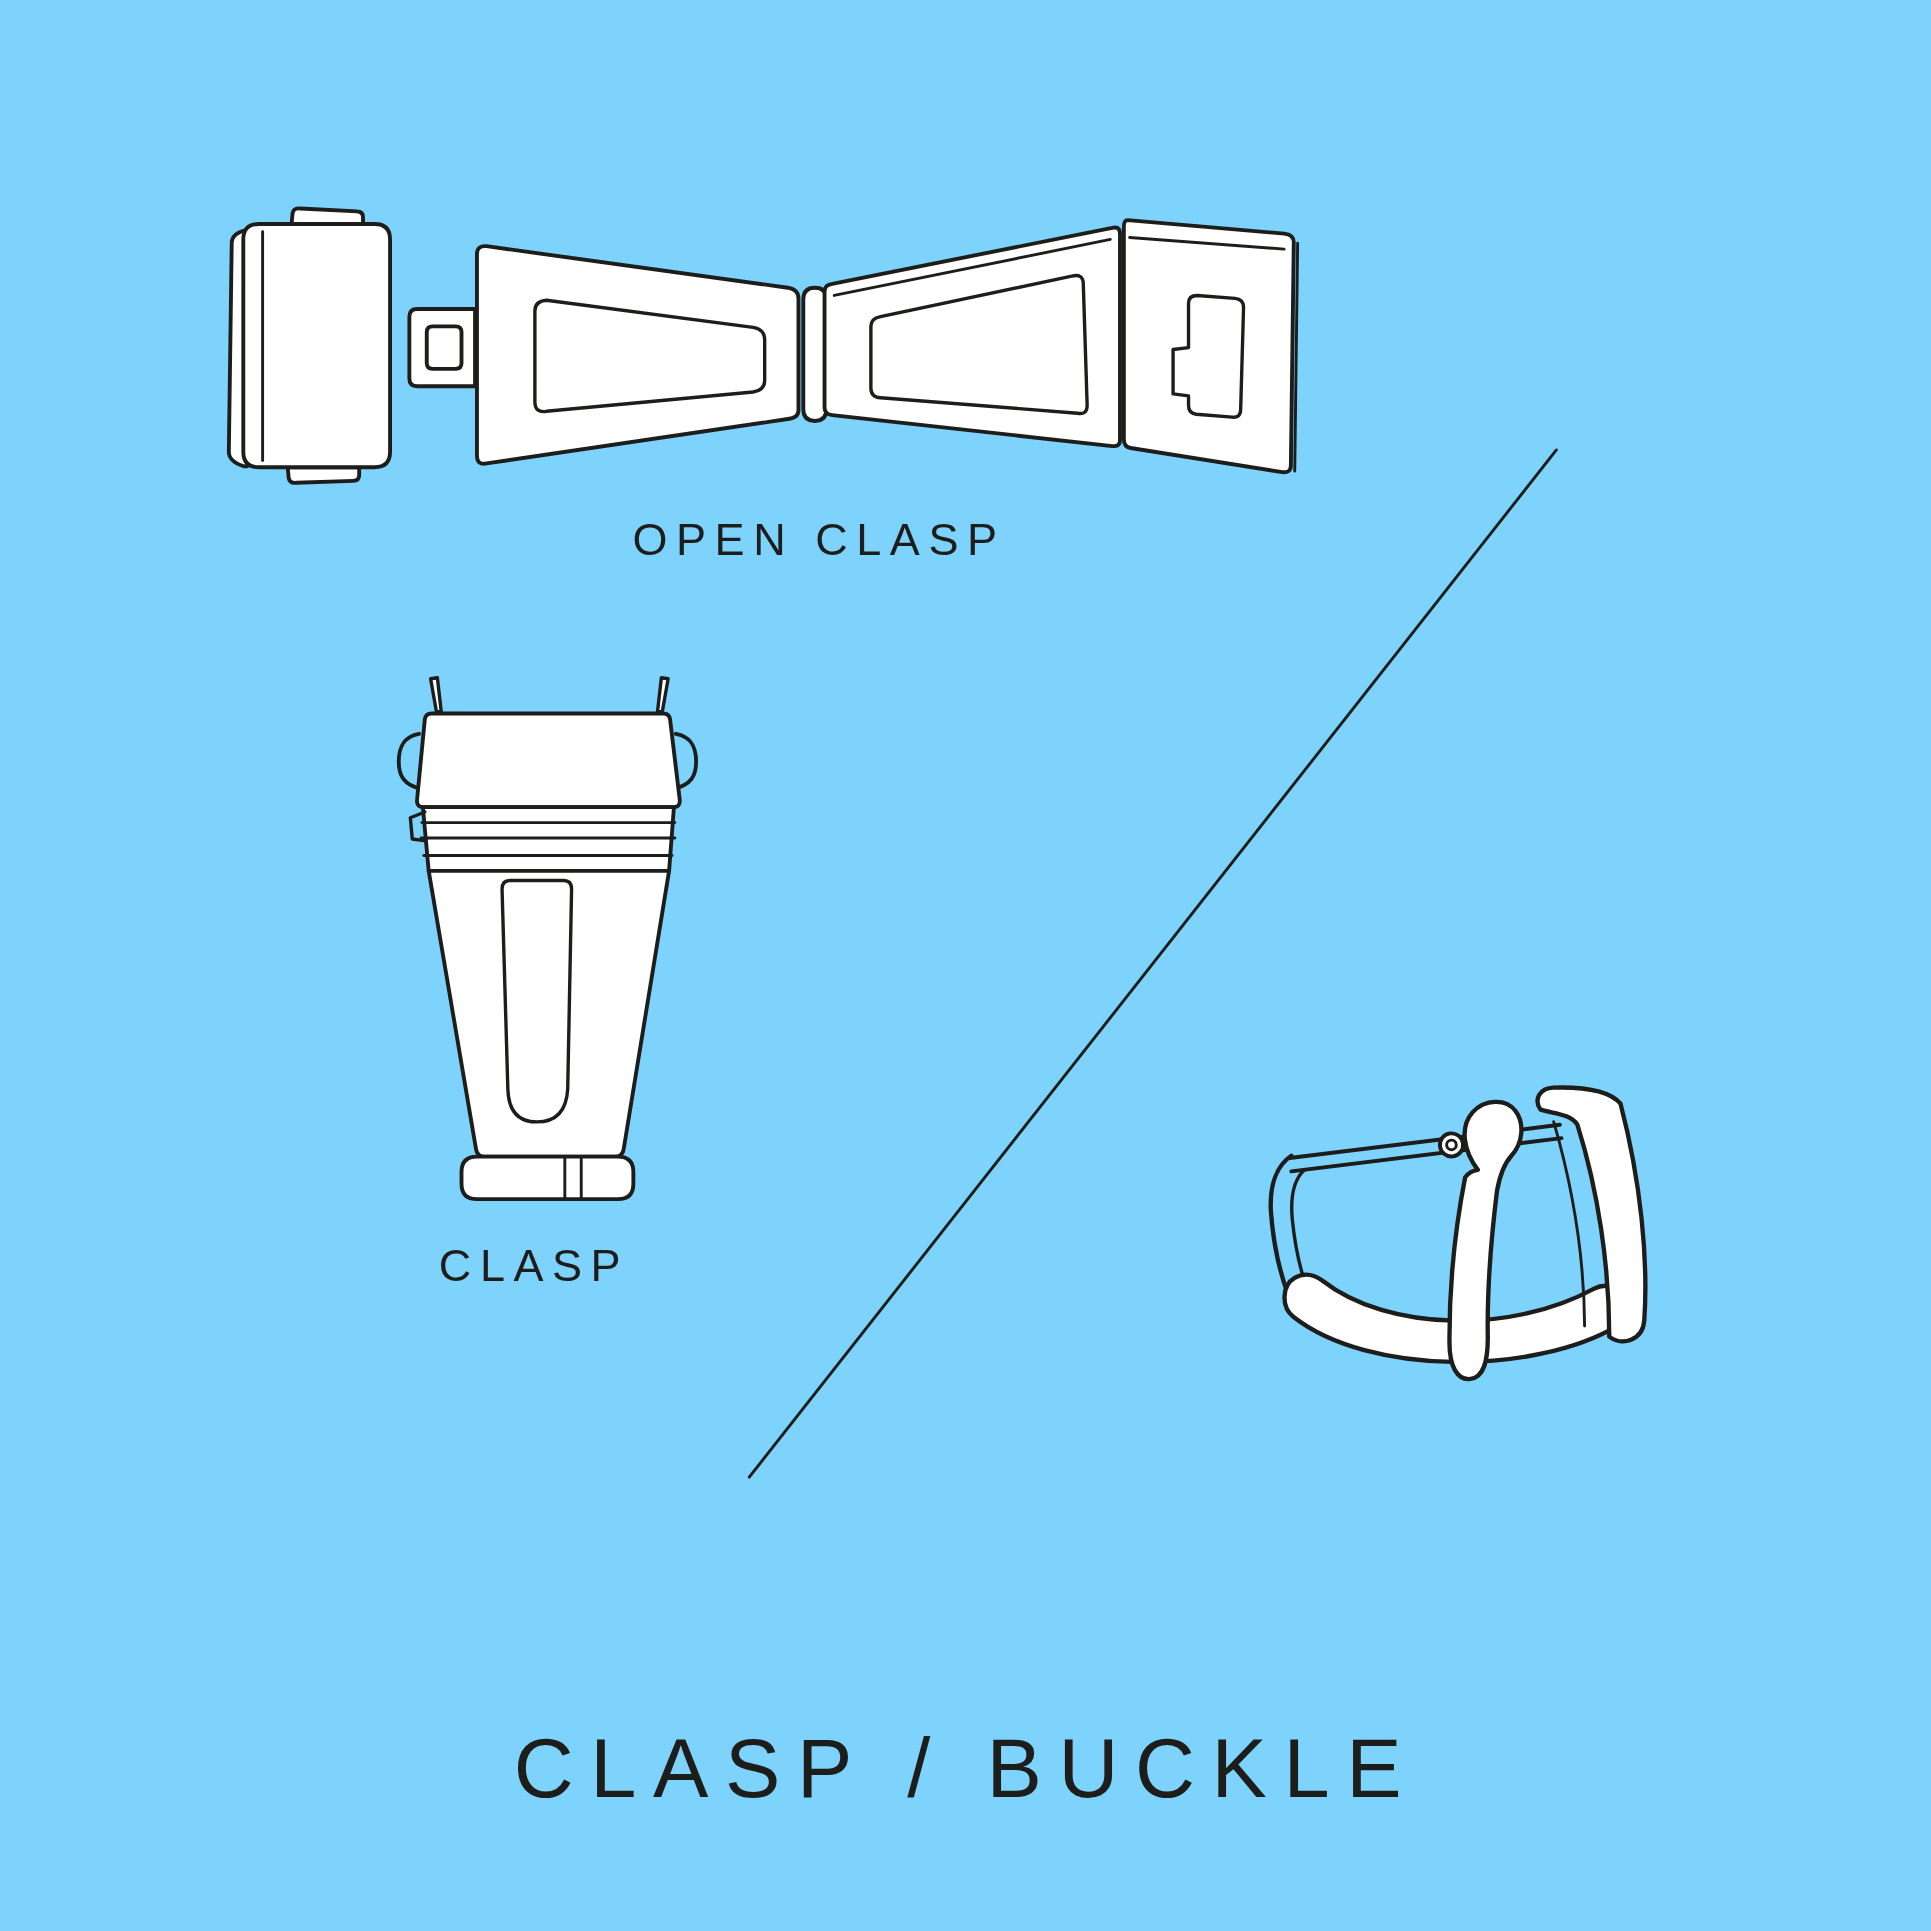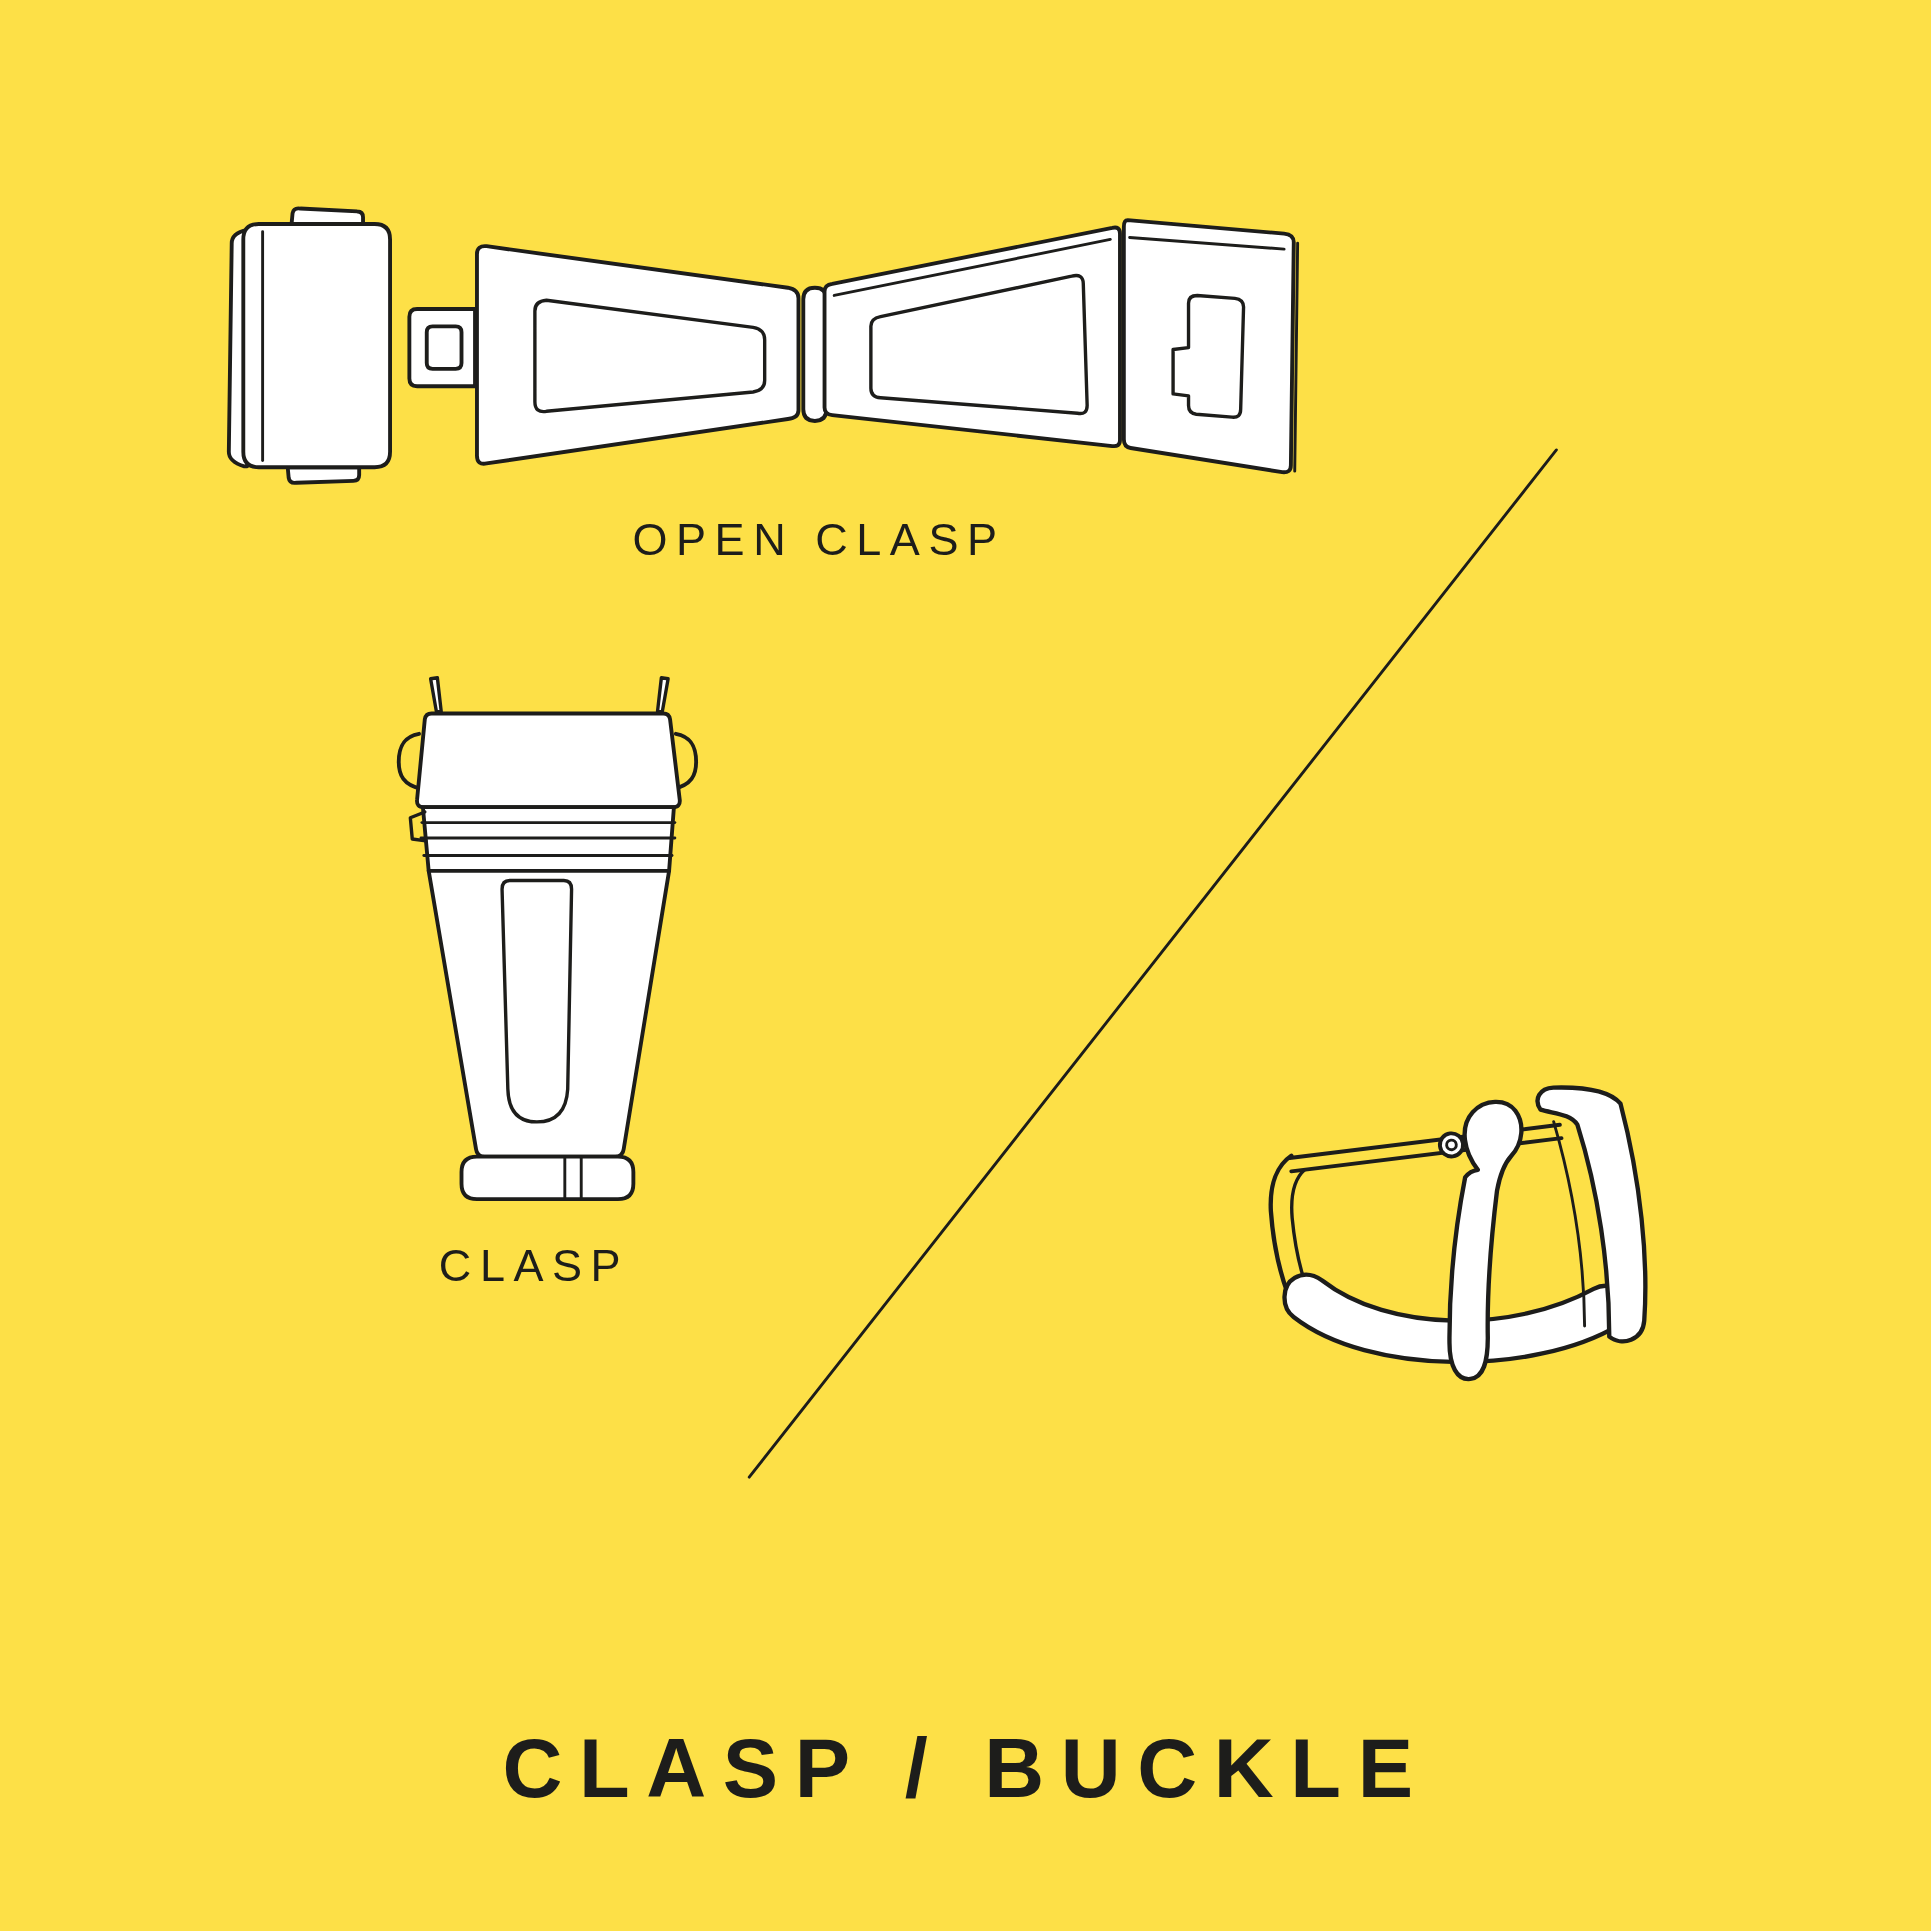--- a/index.html
+++ b/index.html
@@ -1,21 +1,21 @@
 <!DOCTYPE html>
 <html><head>
 <meta charset="utf-8">
 <style>
   * { margin: 0; padding: 0; box-sizing: border-box; }
   html, body { background: #ffffff; }
   .canvas {
     position: relative;
     width: 1931px;
     height: 1931px;
-    background: #fde047;
+    background: #7dd3fc;
     overflow: hidden;
     font-family: "Liberation Sans", sans-serif;
     color: #1d1d1b;
   }
   .art {
     position: absolute;
     left: 0; top: 0;
     width: 1931px;
     height: 1931px;
   }
@@ -27,21 +27,21 @@
     letter-spacing: 0.19em;
     white-space: nowrap;
     color: #1d1d1b;
   }
   .page-title {
     position: absolute;
     transform: translateX(-50%);
     left: 966px;
     top: 1721px;
     font-size: 83px;
-    font-weight: 700;
+    font-weight: 400;
     letter-spacing: 0.2em;
     white-space: nowrap;
     color: #1d1d1b;
   }
   .label-open   { left: 819px; top: 514px; }
   .label-closed { left: 534px; top: 1240px; }
 </style>
 </head>
 <body>
 

